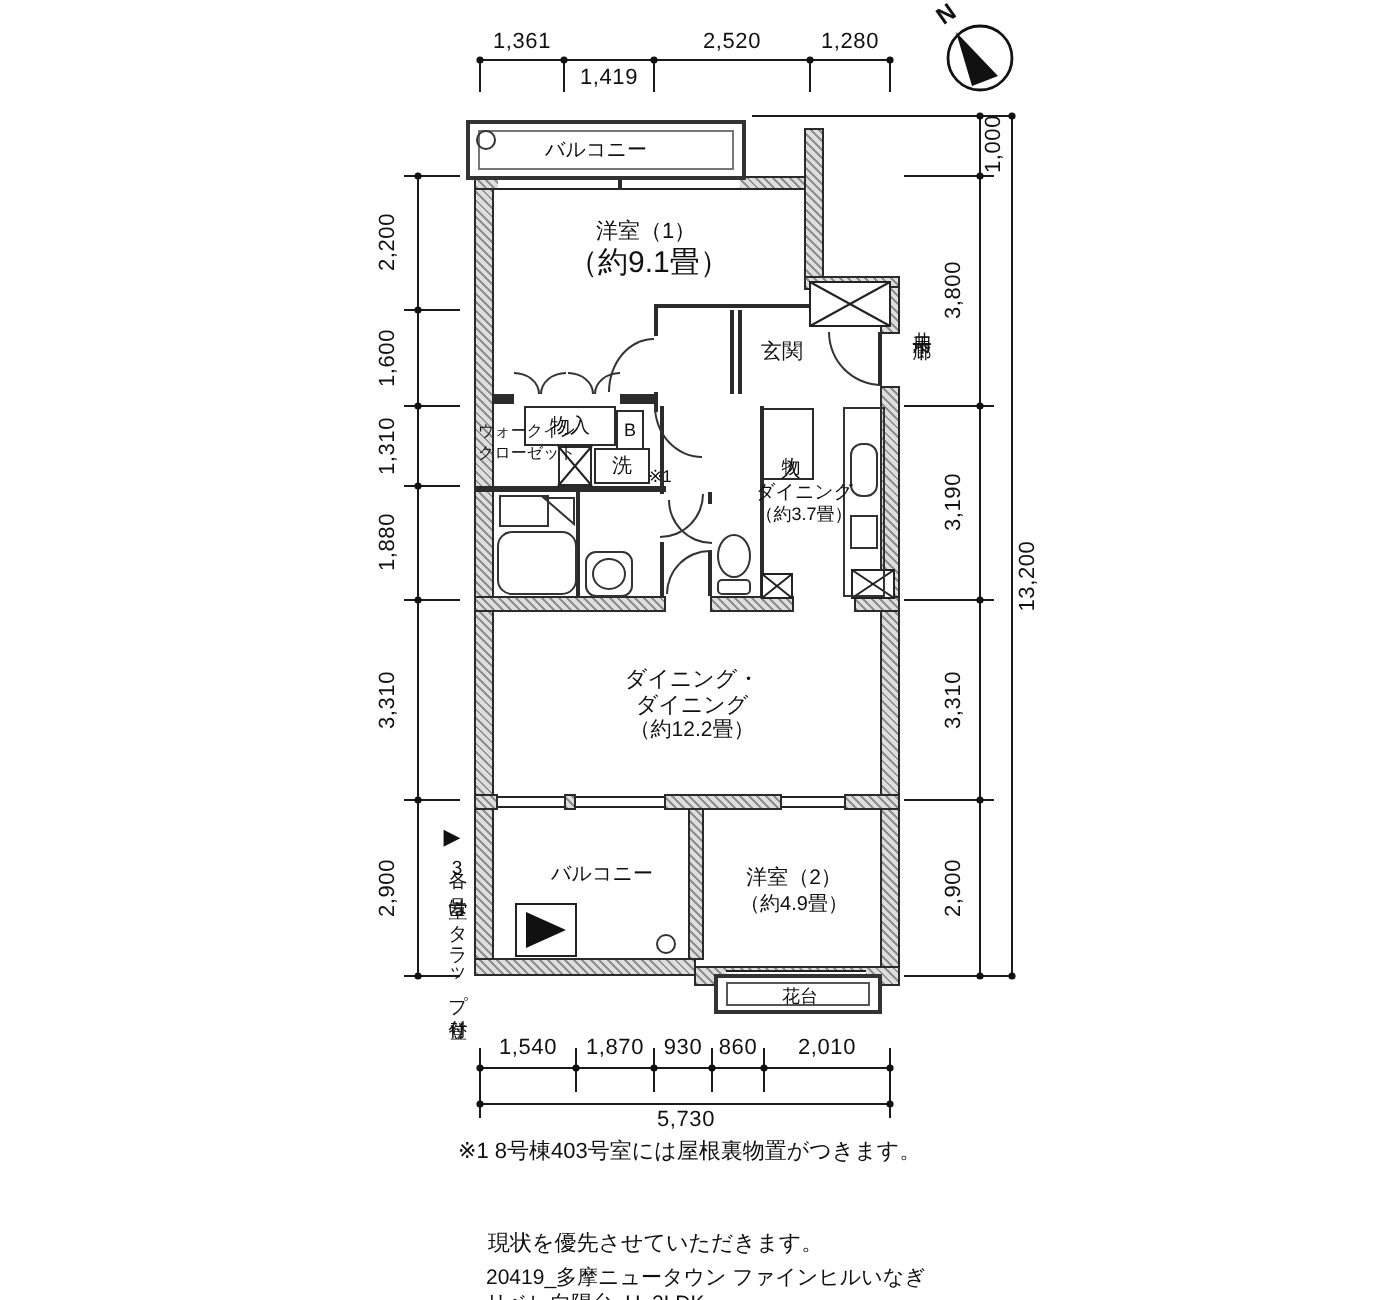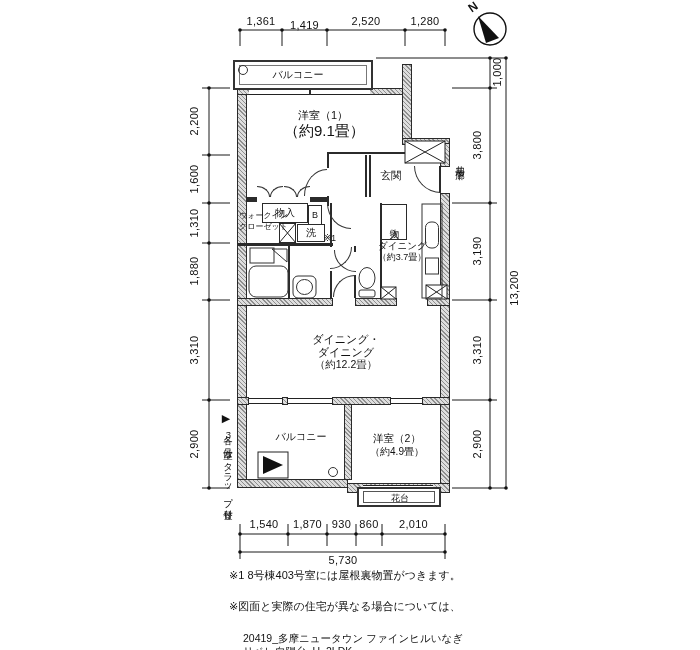--- a/index.html
+++ b/index.html
@@ -221,21 +221,21 @@
       <polygon points="263,456 263,474 283,465" fill="#111"></polygon>
     </g>
 
     <g>
       <circle cx="490" cy="29" r="16" fill="none" stroke="#111" stroke-width="1.4"></circle>
       <polygon points="478,16 499,38 486,43" fill="#111"></polygon>
     </g>
   </svg>
 
   <div class="dimh" style="left:239px;top:15px;width:44px">1,361</div>
-  <div class="dimh" style="left:282px;top:19px;width:45px">1,419</div>
+  <div class="dimh" style="left:282px;top:33px;width:45px">1,419</div>
   <div class="dimh" style="left:344px;top:15px;width:44px">2,520</div>
   <div class="dimh" style="left:403px;top:15px;width:44px">1,280</div>
 
   <div class="dimh" style="left:242px;top:518px;width:44px">1,540</div>
   <div class="dimh" style="left:286px;top:518px;width:43px">1,870</div>
   <div class="dimh" style="left:321px;top:518px;width:41px">930</div>
   <div class="dimh" style="left:348px;top:518px;width:42px">860</div>
   <div class="dimh" style="left:391px;top:518px;width:45px">2,010</div>
   <div class="dimh" style="left:320px;top:554px;width:46px">5,730</div>
 
@@ -270,17 +270,17 @@
   <div class="lbl" style="left:362px;top:445px;width:70px;font-size:10px">（約4.9畳）</div>
   <div class="lbl" style="left:381px;top:492px;width:38px;font-size:9px">花台</div>
   <div class="vtext" style="left:452px;top:158px;width:14px;height:62px;font-size:9.5px;letter-spacing:2px">共用廊下</div>
 
   <div class="lbl" style="left:218px;top:412px;width:16px;font-size:11px">▶</div>
   <div class="vtext" style="left:220px;top:428px;width:14px;height:178px;font-size:9.5px">各3号室はタラップ付登り</div>
 
   <div class="lbl" style="left:464px;top:0px;width:18px;font-size:12px;font-weight:600;transform:rotate(-35deg)">N</div>
 
   <div class="lbl" style="left:229px;top:568px;font-size:11px;text-align:left">※1 8号棟403号室には屋根裏物置がつきます。</div>
-  <div class="lbl" style="left:229px;top:599px;font-size:11px;text-align:left">※図面と実際の住宅が異なる場合については、</div>
+  <div class="lbl" style="left:244px;top:614px;font-size:11px;text-align:left">現状を優先させていただきます。</div>
   <div class="lbl" style="left:243px;top:632px;font-size:10.5px;text-align:left">20419_多摩ニュータウン ファインヒルいなぎ</div>
   <div class="lbl" style="left:243px;top:645px;font-size:10.5px;text-align:left">リベレ向陽台_U_2LDK</div>
 
 </div>
 
 </body></html>

